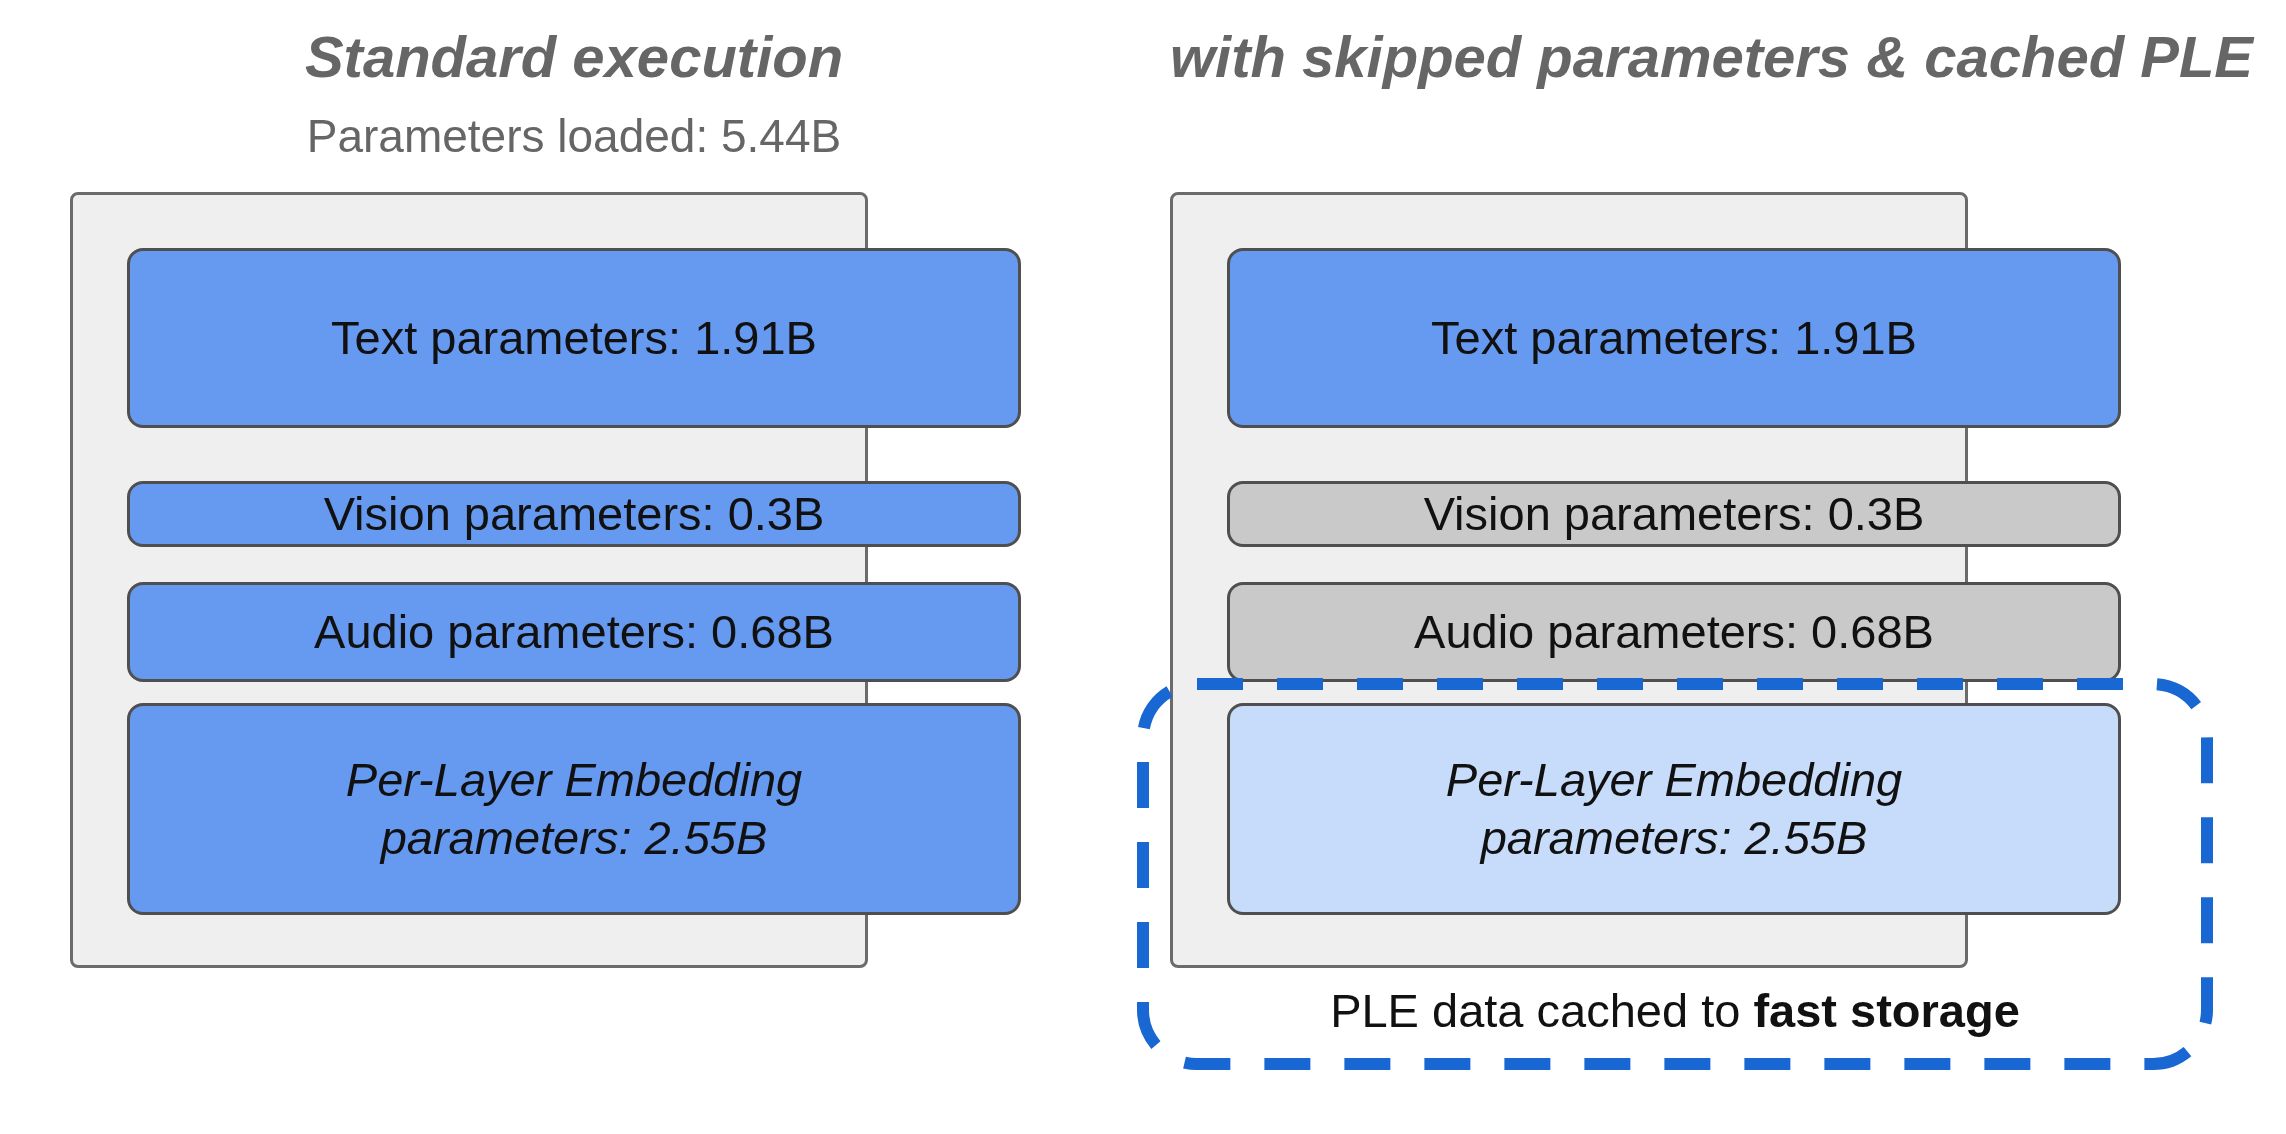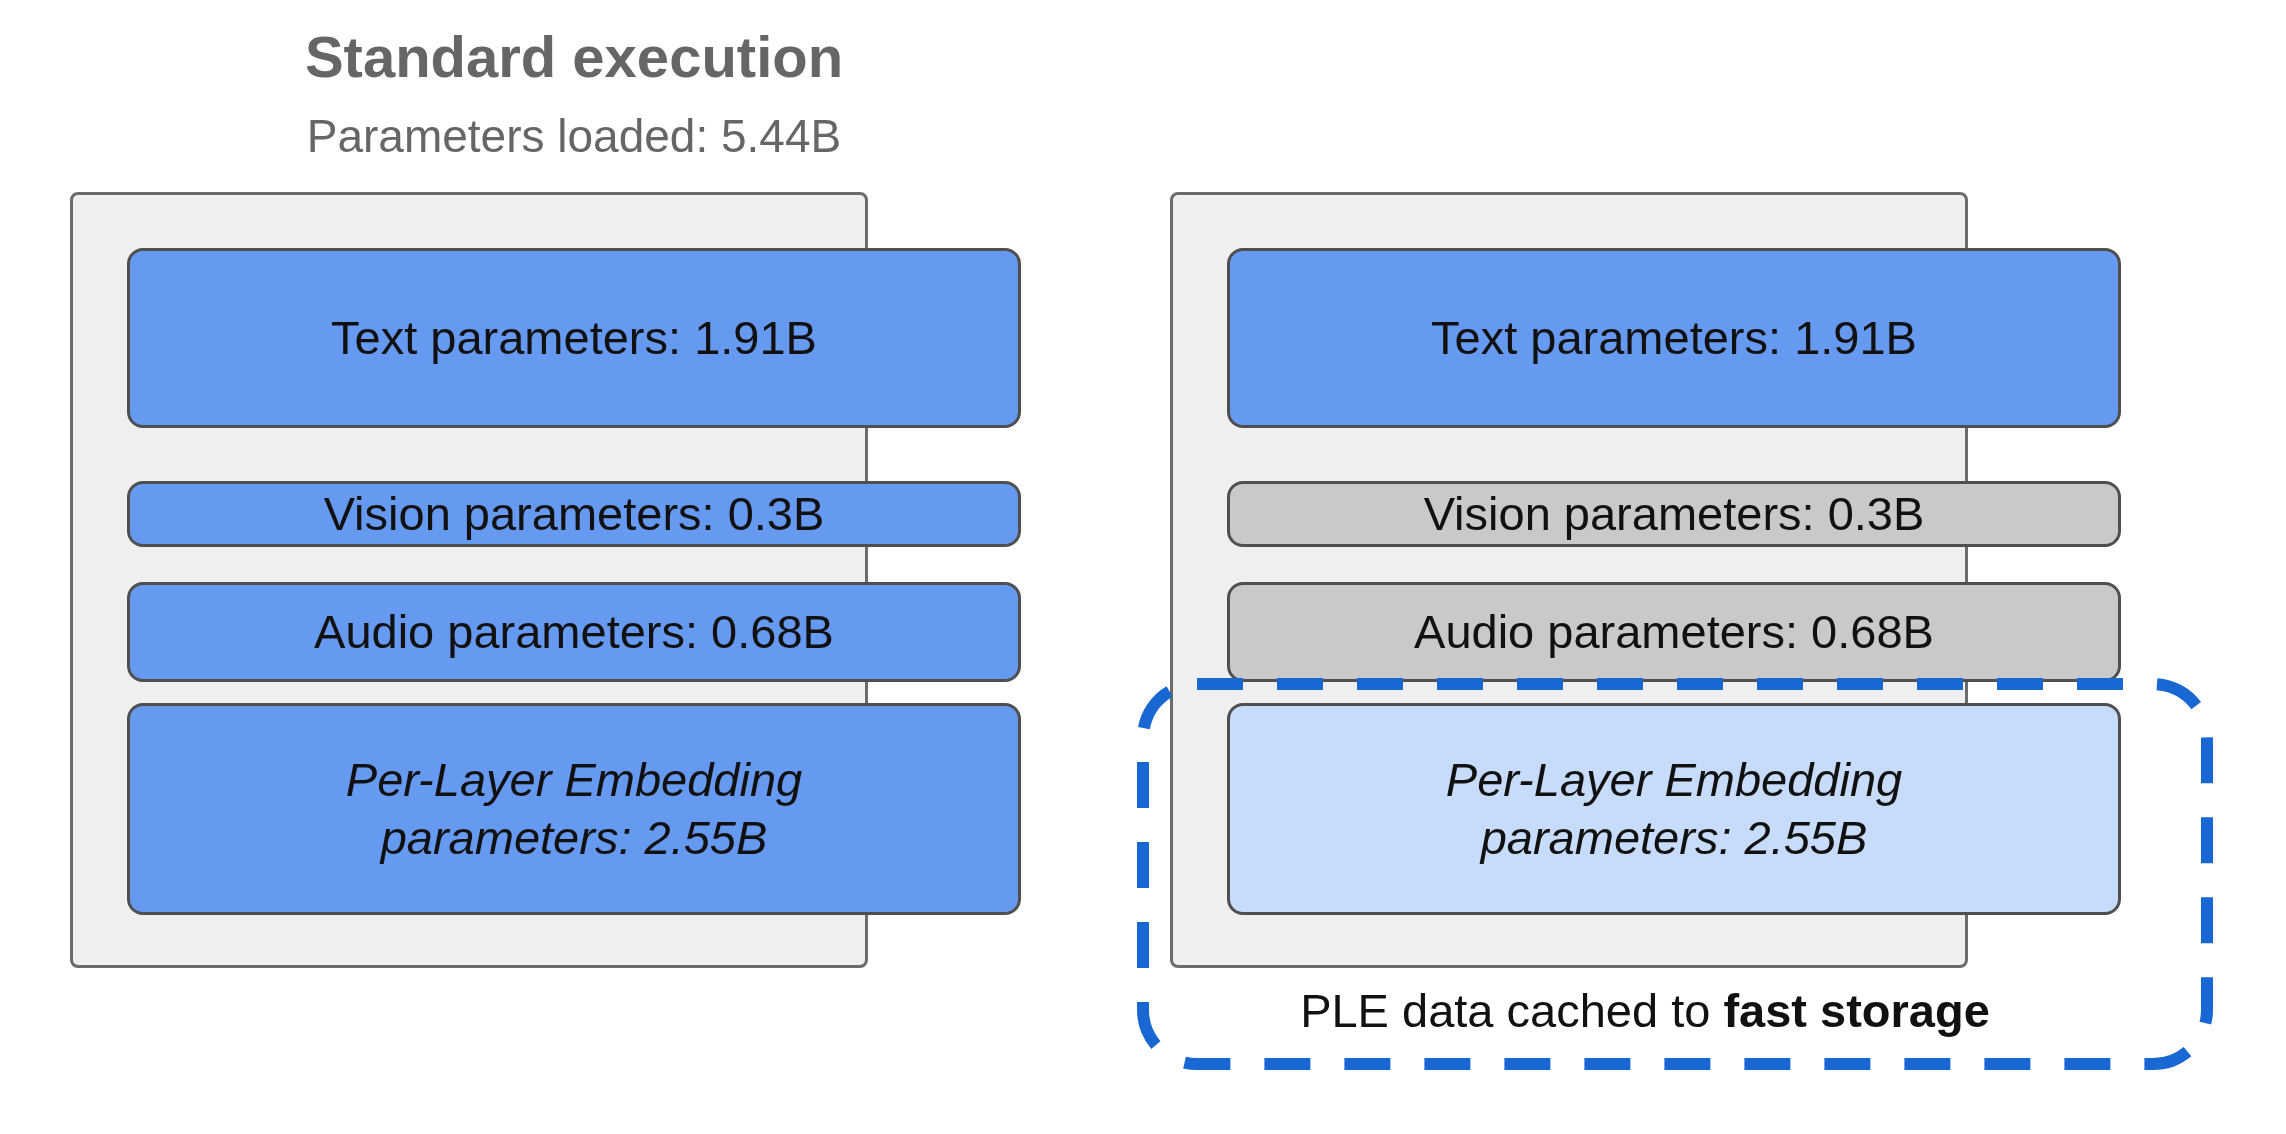--- a/index.html
+++ b/index.html
@@ -18,21 +18,21 @@
   .stage{
     position:relative;
     width:2286px;height:1134px;
     background:var(--page-bg);
     font-family:"Liberation Sans",sans-serif;
     overflow:hidden;
   }
   .panel-title{
     position:absolute;top:22px;height:70px;line-height:70px;
     font-size:58px;font-weight:700;color:var(--heading-text);
-    text-align:center;white-space:nowrap;
+    text-align:center;white-space:nowrap;font-style:italic;
   }
   .panel-subtitle{
     position:absolute;top:108px;height:56px;line-height:56px;
     font-size:46px;color:var(--heading-text);
     text-align:center;white-space:nowrap;
   }
   .pos-left{left:70px;width:1008px;}
   .pos-right{left:1170px;width:1008px;}
   .container{
     position:absolute;top:192px;width:798px;height:776px;
@@ -58,21 +58,21 @@
   .pbox span{display:block;}
   .dashed-outline{
     position:absolute;left:1137px;top:678px;width:1076px;height:392px;
     overflow:visible;pointer-events:none;
   }
   .dashed-outline rect{
     fill:none;stroke:var(--dashed-accent);
     stroke-width:12;stroke-dasharray:46 34;
   }
   .cache-note{
-    position:absolute;left:1107px;top:982px;width:1076px;height:58px;line-height:58px;
+    position:absolute;left:1137px;top:982px;width:1076px;height:58px;line-height:58px;
     font-size:47px;color:var(--box-text);text-align:center;white-space:nowrap;
   }
   .cache-note .bold{font-weight:700;}
   .subtitle-value-bold{font-weight:700;}
 </style>
 </head>
 <body>
 
 <div class="stage">
 
@@ -88,20 +88,21 @@
     </div>
     <div class="pbox blue box3">
       <span>Audio parameters: 0.68B</span>
     </div>
     <div class="pbox blue box4">
       <span>Per-Layer Embedding</span>
       <span>parameters: 2.55B</span>
     </div>
   </div>
 
+  <div class="panel-title pos-right">with skipped parameters &amp; cached PLE</div>
 
   <div class="container pos-right">
     <div class="pbox blue box1">
       <span>Text parameters: 1.91B</span>
     </div>
     <div class="pbox gray box2">
       <span>Vision parameters: 0.3B</span>
     </div>
     <div class="pbox gray box3">
       <span>Audio parameters: 0.68B</span>

